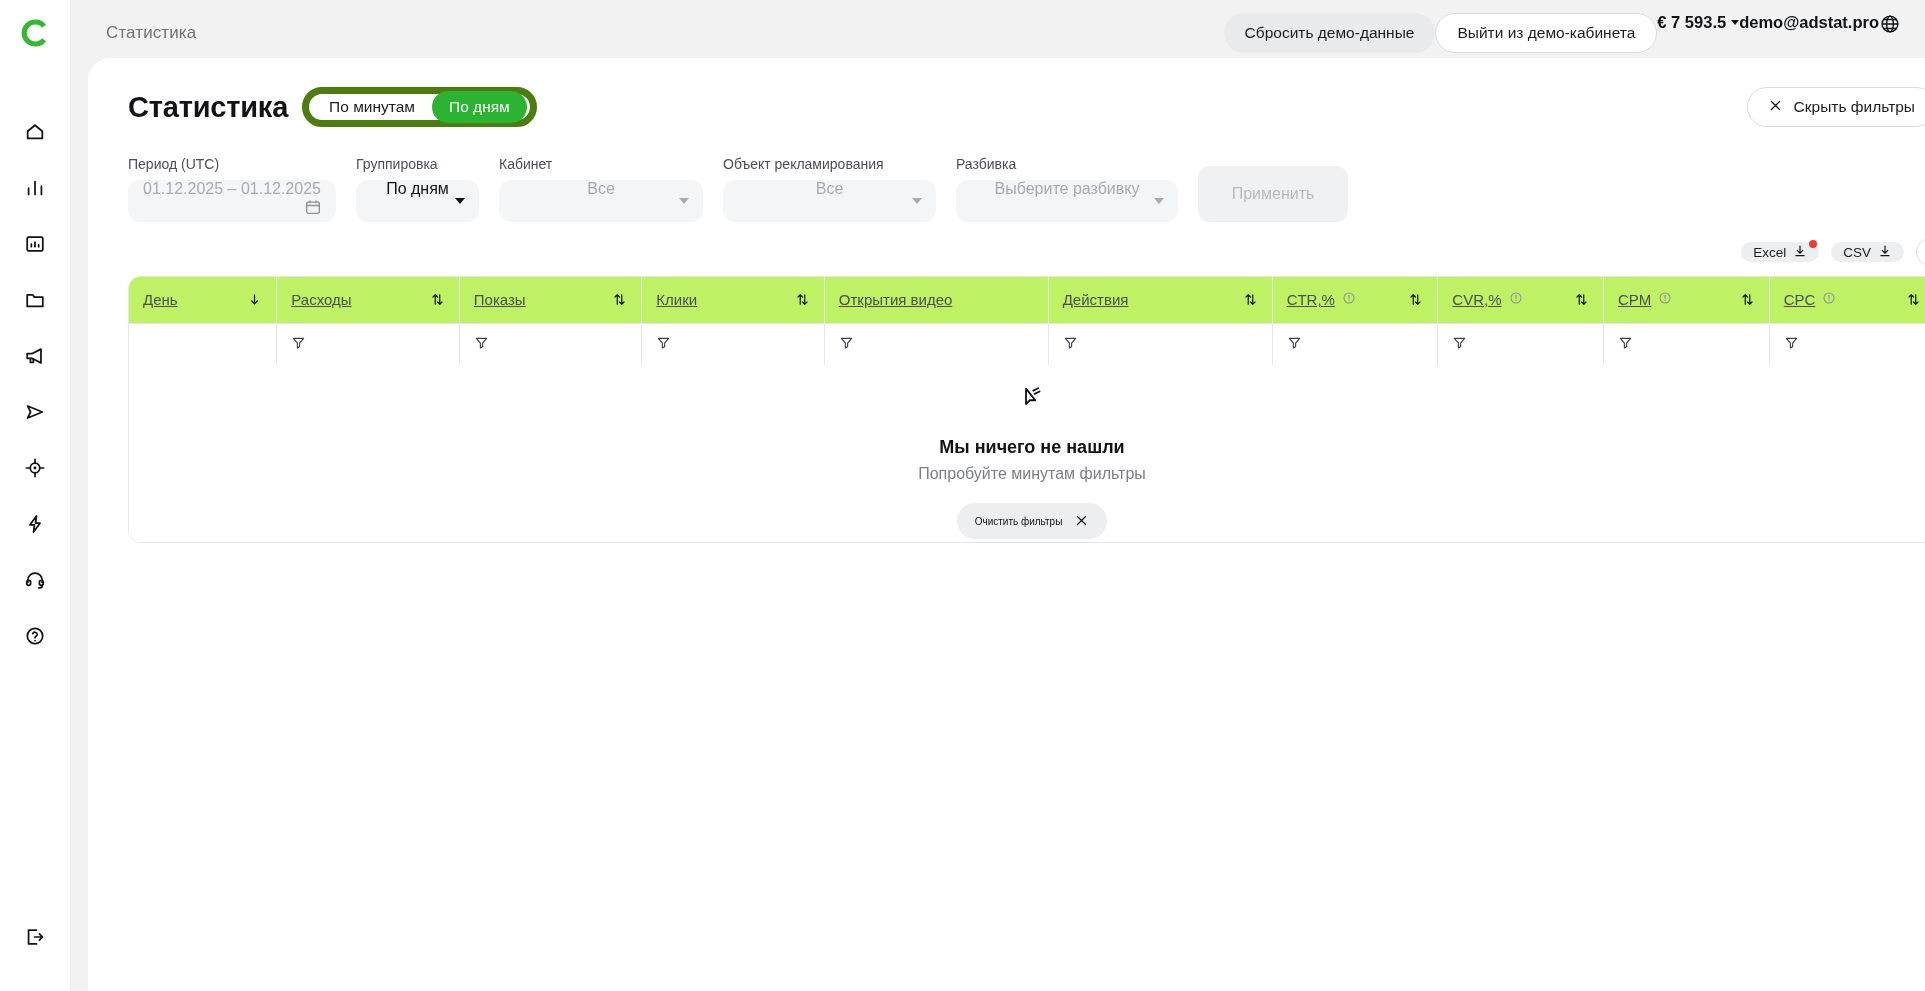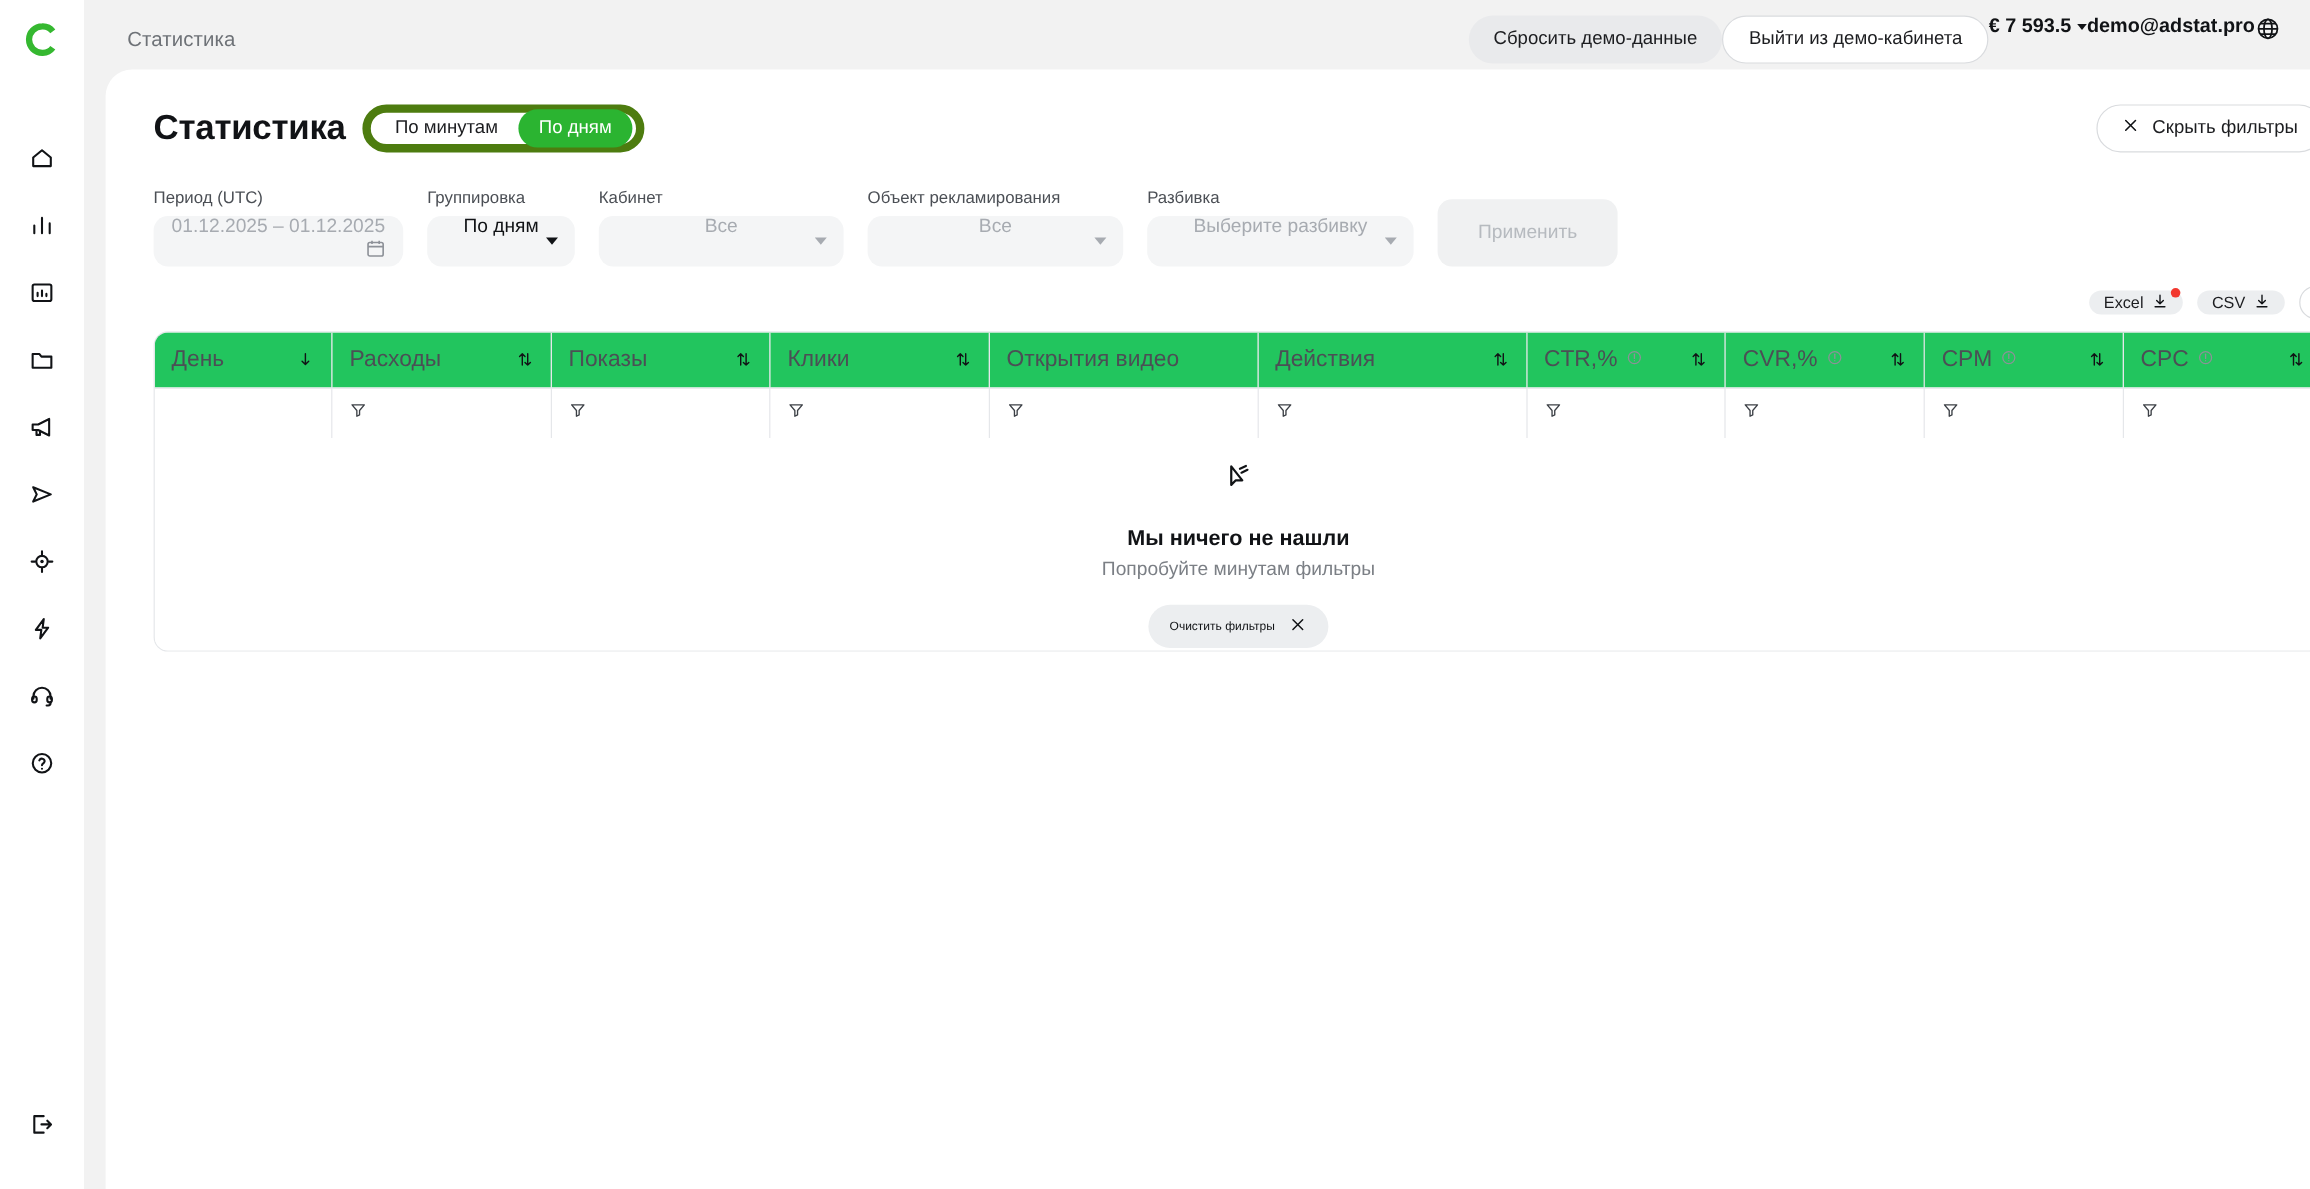--- a/index.html
+++ b/index.html
@@ -217,26 +217,27 @@
     height: 267px;
     background: #fff;
     position: relative;
   }
   table { border-collapse: collapse; width: 100%; table-layout: fixed; }
   thead th {
     height: 46px;
     border-bottom: 1px solid #e5e7ea;
     border-right: 1px solid #e5e7ea;
     font-weight: normal;
-    font-size: 19px;
+    font-size: 15px;
     color: #4b4f55;
     padding: 0 14px;
     text-align: left;
     vertical-align: middle;
-    background: #22c55e;
+    background: #bef264;
+    text-decoration: underline;
   }
   thead th:last-child { border-right: none; }
   .th-inner { display: flex; align-items: center; width: 100%; }
   .th-label { display:flex; align-items:center; gap:7px; white-space: nowrap; }
   .th-sort { margin-left: auto; display: flex; align-items: center; cursor: pointer; }
   .filter-row td {
     height: 42px;
     border-bottom: 1px solid #e5e7ea;
     border-right: 1px solid #e5e7ea;
     padding: 0 14px;

